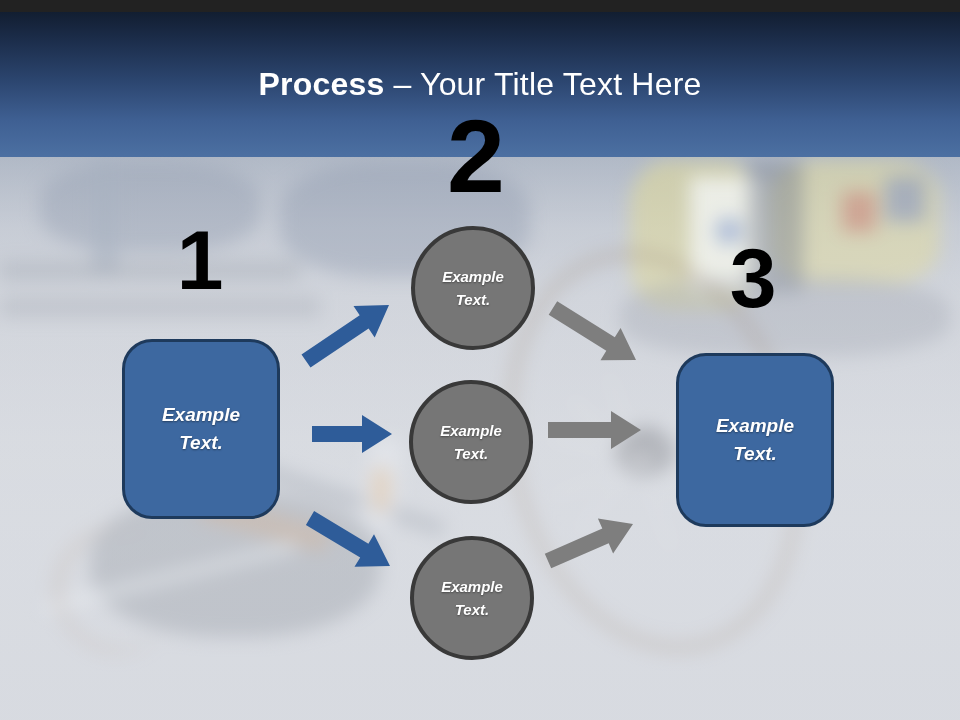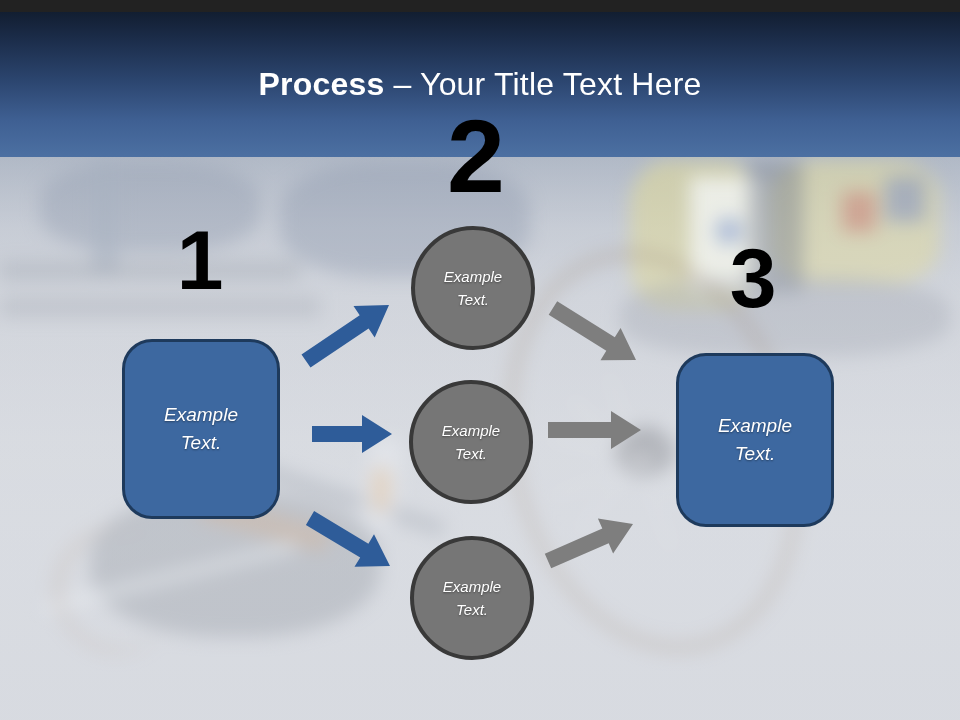--- a/index.html
+++ b/index.html
@@ -28,21 +28,21 @@
   .n3{left:753px;top:224px;font-size:84px;}
 
   
   .procbox{position:absolute;background:#3d68a0;border:3px solid #1e3a5c;border-radius:30px;
            box-sizing:border-box;display:flex;align-items:center;justify-content:center;z-index:3;}
   .box-left{left:122px;top:327px;width:158px;height:180px;}
   .box-right{left:676px;top:341px;width:158px;height:174px;}
   .proccircle{position:absolute;width:124px;height:124px;box-sizing:border-box;background:#767676;
            border:4px solid #393939;border-radius:50%;display:flex;align-items:center;justify-content:center;z-index:3;}
   .c1{left:411px;top:214px;} .c2{left:409px;top:368px;} .c3{left:410px;top:524px;}
-  .shape-label{color:#fff;font-style:italic;font-weight:400;text-align:center;
+  .shape-label{color:#fff;font-style:italic;font-weight:700;text-align:center;
            text-shadow:0 1px 2px rgba(0,0,0,.4);}
   .procbox .shape-label{font-size:19px;line-height:1.45;width:118px;}
   .proccircle .shape-label{font-size:15px;line-height:1.55;width:86px;}
 
   .arrows{position:absolute;left:0;top:0;z-index:2;pointer-events:none;}
 </style>
 </head>
 <body>
 
 <div class="slide">

